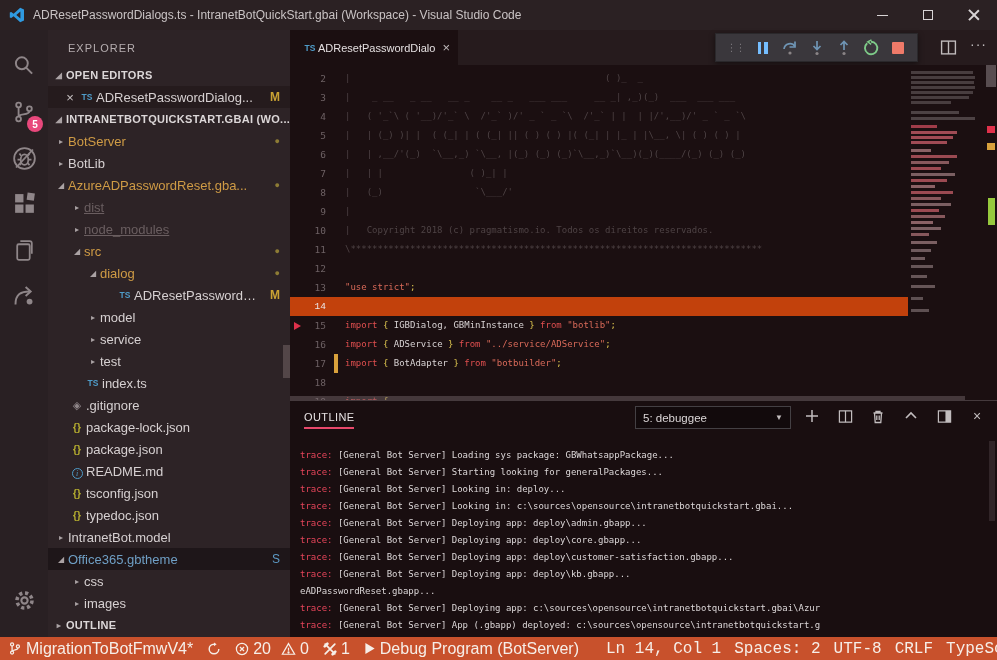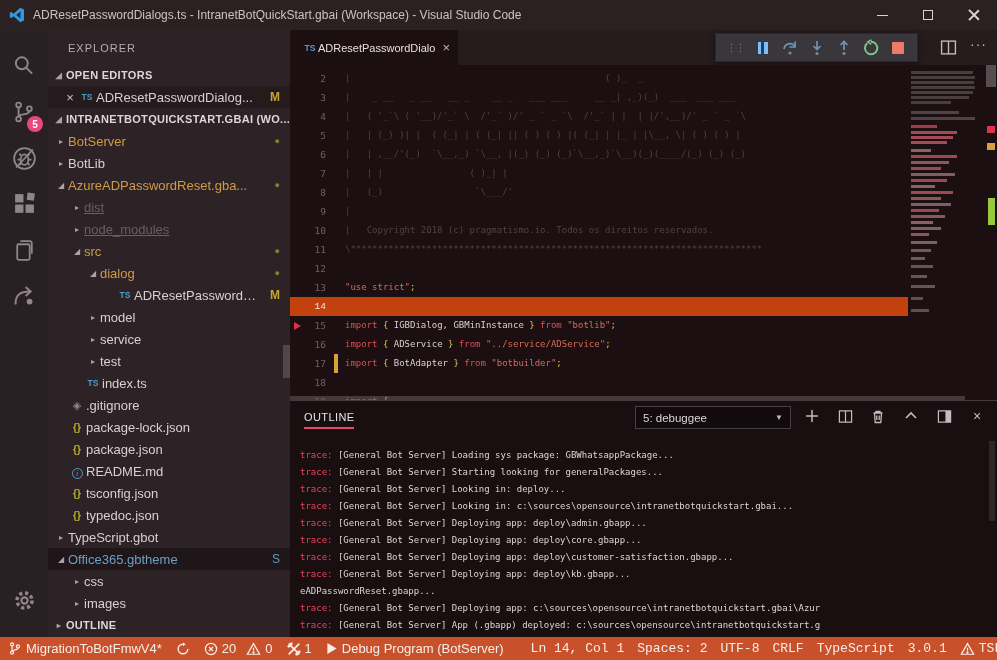--- a/index.html
+++ b/index.html
@@ -15,21 +15,21 @@
   .wtitle { font-size:12px; color:#c9c3c4; white-space:nowrap; }
   .wbtns { position:absolute; right:0; top:0; height:30px; display:flex; }
   .wbtn { width:46px; height:30px; display:flex; align-items:center; justify-content:center; }
   .g-min { width:11px; height:1px; background:#d8d4d5; }
   .g-max { width:10px; height:10px; border:1px solid #d8d4d5; }
   .g-close { position:relative; width:12px; height:12px; }
   .g-close::before,.g-close::after { content:""; position:absolute; left:5px; top:-1px; width:1.5px; height:14px; background:#d8d4d5; }
   .g-close::before { transform:rotate(45deg);} .g-close::after { transform:rotate(-45deg);}
   
   .statusbar { position:absolute; left:0; bottom:0; width:997px; height:23px; background:#c8512c; color:#f6eee8;
-    display:flex; align-items:center; font-size:13px; padding:0 10px 0 8px; }
+    display:flex; align-items:center; font-size:16px; padding:0 10px 0 8px; }
   .sb-item { display:flex; align-items:center; gap:4px; margin-right:14px; white-space:nowrap; }
   .sb-right { margin-left:auto; display:flex; align-items:center; }
   .sb-right .sb-item { margin-right:0; margin-left:13px;font-family:Liberation Mono, monospace; }
   .sb-item svg { display:block; }
   
   .activitybar { position:absolute; left:0; top:30px; width:48px; height:607px; background:#292023;
     display:flex; flex-direction:column; align-items:center; padding-top:13px; }
   .act { position:relative; width:48px; height:46px; display:flex; align-items:center; justify-content:center; color:#8f8689; }
   .badge { position:absolute; right:5px; bottom:3px; min-width:16px; height:16px; border-radius:8px; background:#e8487c;
     color:#fff; font-size:10px; font-weight:bold; display:flex; align-items:center; justify-content:center; padding:0 4px; }
@@ -287,21 +287,21 @@
           <span class="ficon json">{}</span>
           <span class="tlabel c-white">tsconfig.json</span>
         </div>
         <div class="trow" style="padding-left: 6px;">
           <span class="twisty"> </span>
           <span class="ficon json">{}</span>
           <span class="tlabel c-white">typedoc.json</span>
         </div>
         <div class="trow" style="padding-left: 6px;">
           <span class="twisty">▸</span>
-          <span class="tlabel c-white">TypeScript.gbot</span>
+          <span class="tlabel c-white">IntranetBot.model</span>
         </div>
         <div class="trow sel" style="padding-left: 6px;">
           <span class="twisty">◢</span>
           <span class="tlabel c-blue">Office365.gbtheme</span>
           <span class="rbadge s">S</span>
         </div>
         <div class="trow" style="padding-left: 22px;">
           <span class="twisty">▸</span>
           <span class="tlabel c-white">css</span>
         </div>

